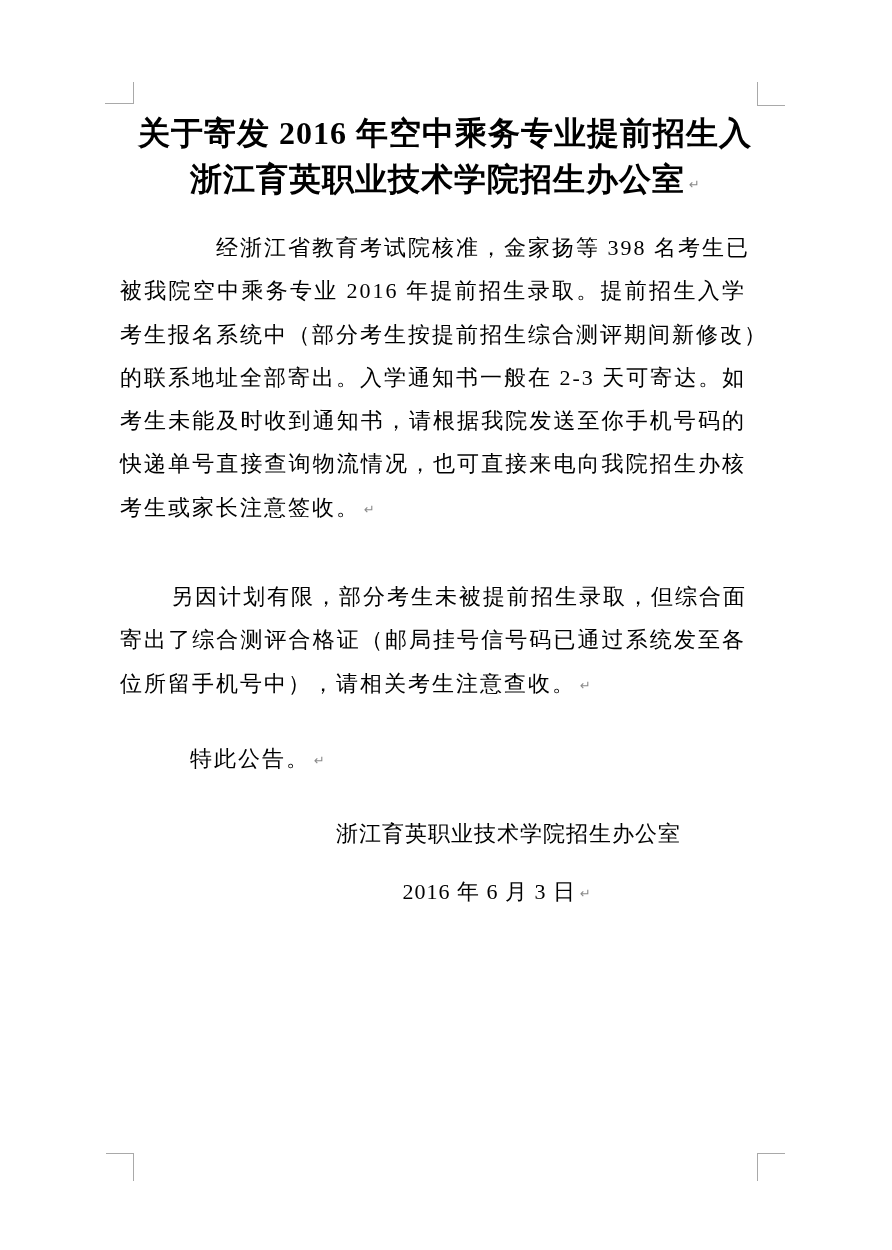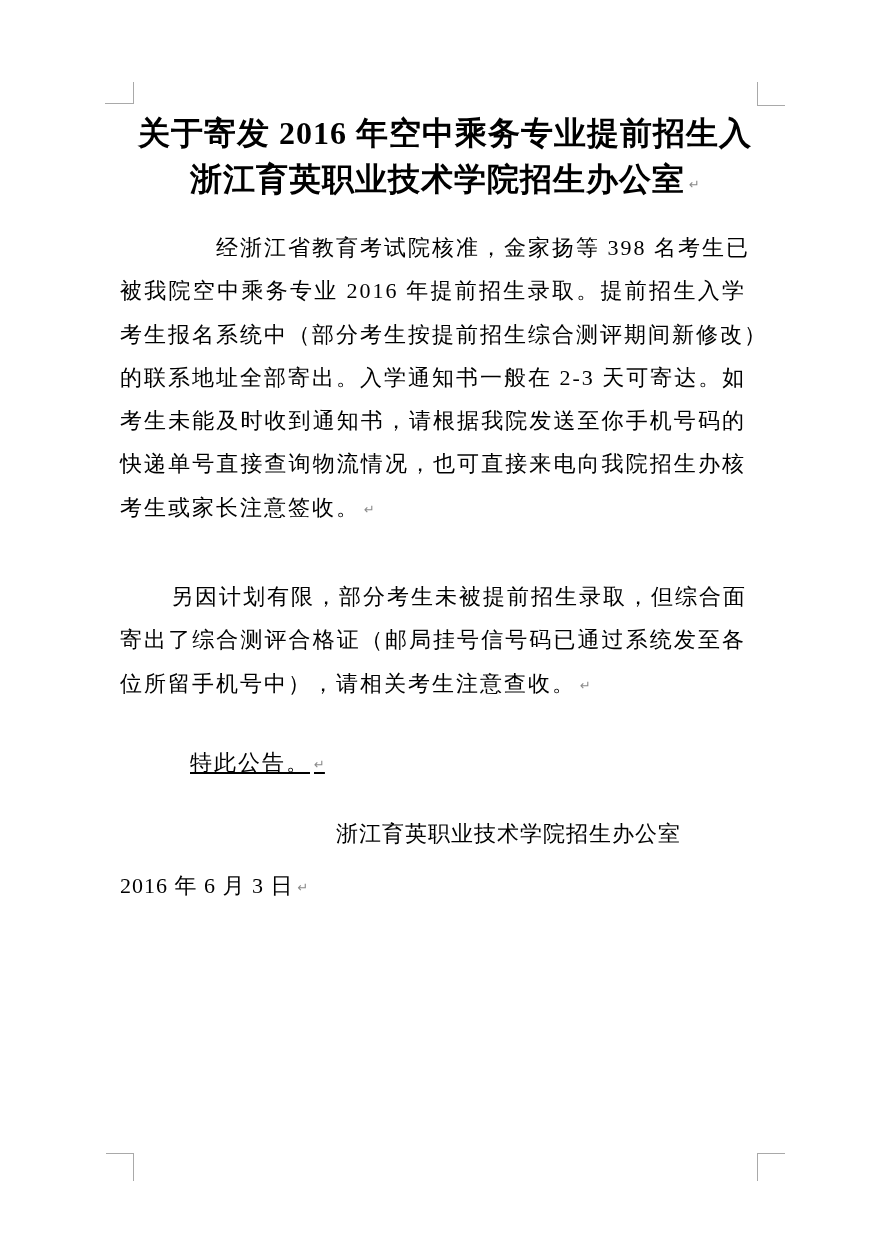--- a/index.html
+++ b/index.html
@@ -44,35 +44,34 @@
     text-align: justify;
     text-align-last: justify;
     white-space: nowrap;
   }
   .line.last { text-align-last: left; }
   .para-1 .line.first { padding-left: 96px; }
   .para-2 { margin-top: 46px; }
   .para-2 .line.first { padding-left: 51px; }
   .closing-line {
     margin-top: 37px;
-    height: 43.3px; line-height: 42px;
+    height: 43.3px; line-height: 33px;
     padding-left: 70px;
-    text-decoration: underline;
   }
   .signature-line {
     margin-top: 27px;
     height: 43.3px; line-height: 43.3px;
     text-align: right;
     padding-right: 65px;
     letter-spacing: 1px;
   }
   .date-line {
     margin-top: 9px;
-    height: 43.3px; line-height: 42px;
-    text-align: left;
+    height: 43.3px; line-height: 54px;
+    text-align: right;
     padding-right: 155px;
     letter-spacing: 1px;
   }
 
   
   .pmark {
     font-family: "DejaVu Sans", sans-serif;
     font-size: 13px;
     font-weight: normal;
     color: #8a8a8a;

